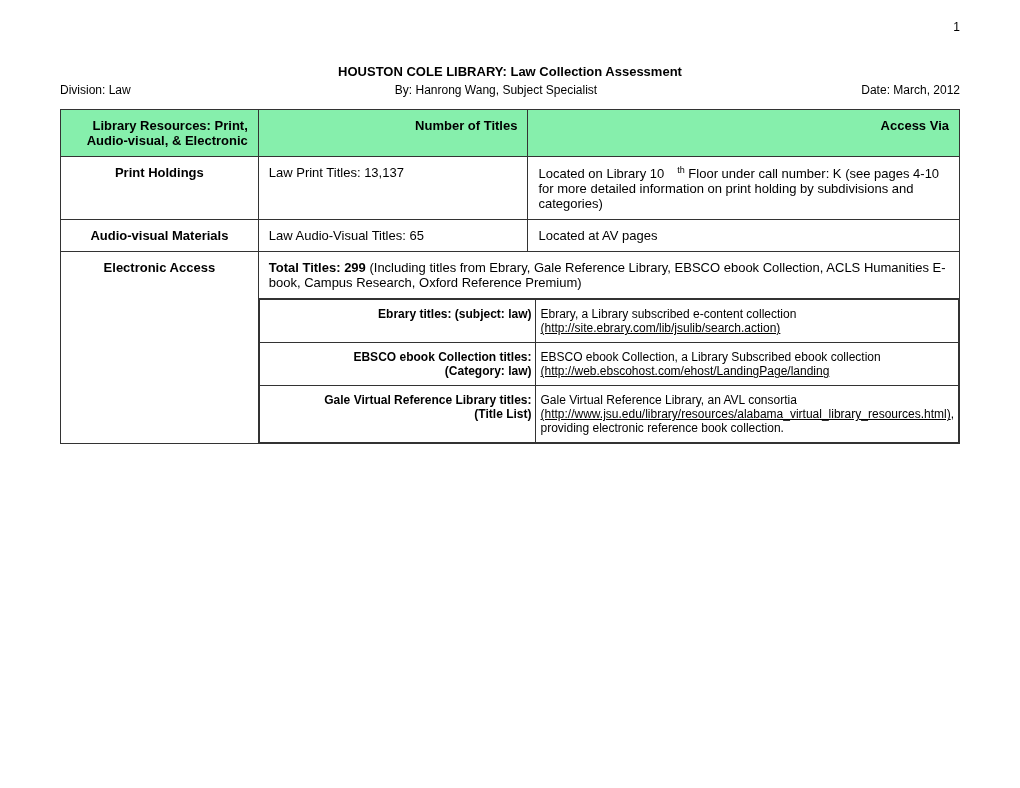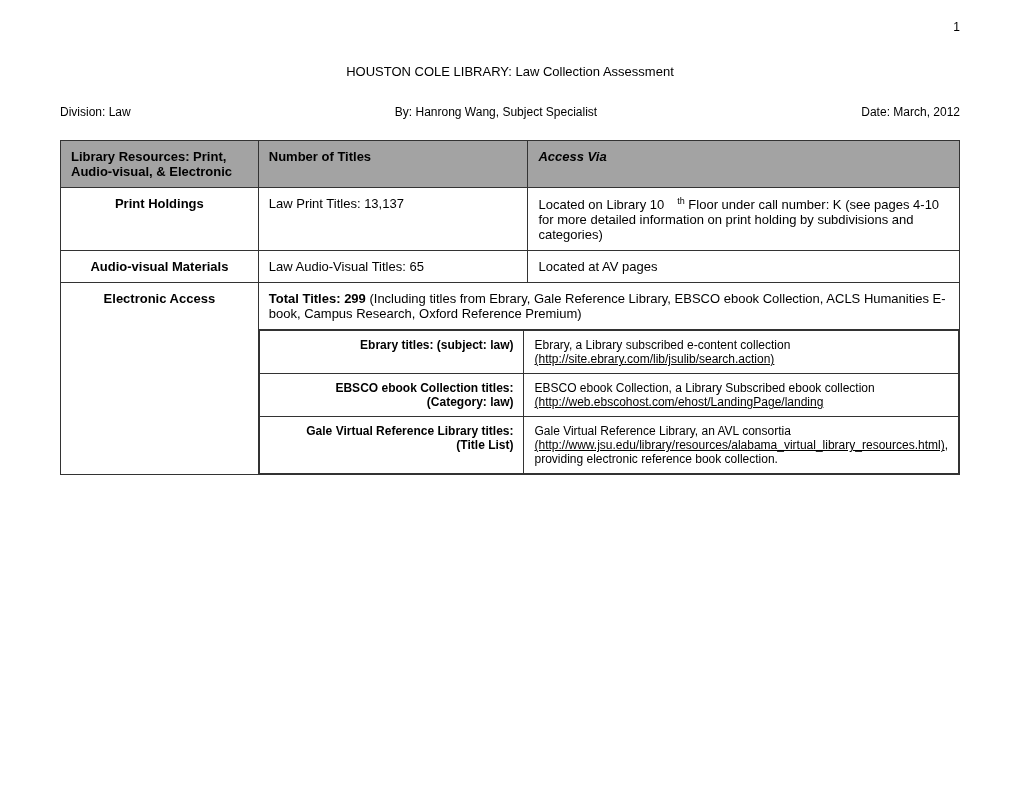--- a/index.html
+++ b/index.html
@@ -16,76 +16,75 @@
       min-height: 788px;
       padding: 20px 60px;
     }
     .page-number {
       text-align: right;
       font-size: 12px;
       margin-bottom: 30px;
     }
     .page-title {
       text-align: center;
-      font-weight: normal;
+      font-weight: bold;
       font-size: 13px;
-      margin-bottom: 26px;
+      margin-bottom: 4px;
     }
     .meta-row {
       display: flex;
       justify-content: space-between;
       font-size: 12px;
-      margin-bottom: 21px;
+      margin-bottom: 12px;
     }
     .main-table {
       width: 100%;
       border-collapse: collapse;
       border: 1.5px solid #333;
     }
     .main-table td, .main-table th {
       border: 1.5px solid #333;
       padding: 8px 10px;
       vertical-align: top;
     }
     .main-table thead th {
       font-weight: bold;
-      text-align: left;
-      background: #a3a3a3;
+      text-align: right;
+      background: #86efac;
       font-size: 13px;
     }
     .col-resource {
       width: 22%;
     }
     .col-titles {
       width: 30%;
     }
     .col-access {
       width: 48%;
-      font-style: italic;
     }
     .cell-bold {
       font-weight: bold;
       text-align: center;
     }
     .link-blue {
       color: #000000;
       text-decoration: underline;
     }
     sup {
       font-size: 9px;
       vertical-align: super;
       padding-left: 13px;
     }
     .inner-table {
       width: 100%;
       border-collapse: collapse;
     }
     .inner-table td {
       border: 1.5px solid #333;
-      padding: 7px 10px;
+      padding: 7px 4px;
       vertical-align: top;
     }
     .inner-label {
       text-align: right;
       width: 42%;
       font-weight: bold;
       font-size: 12px;
     }
     .inner-value {
       width: 58%;

